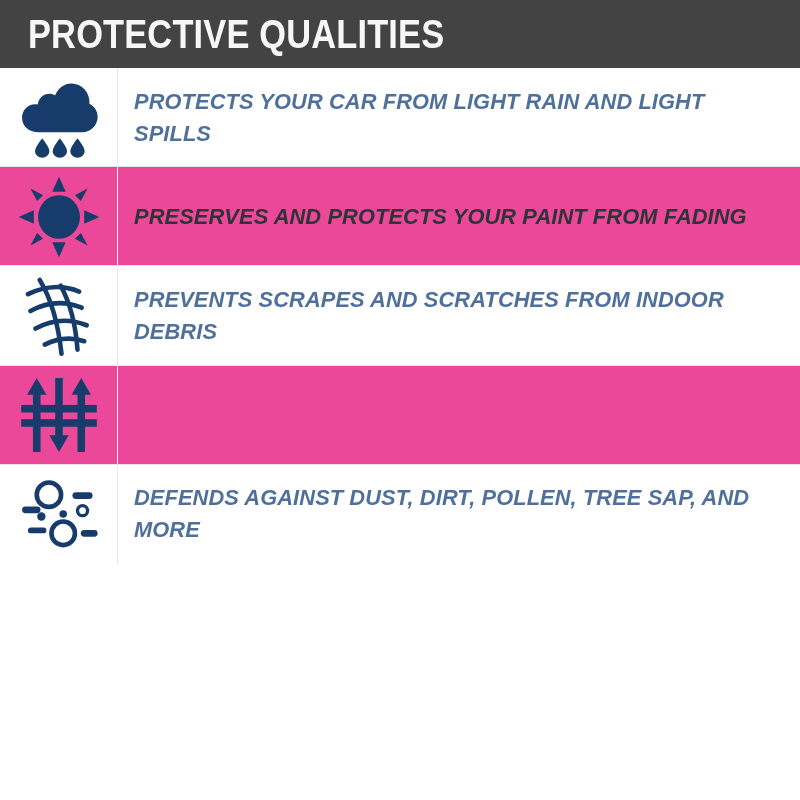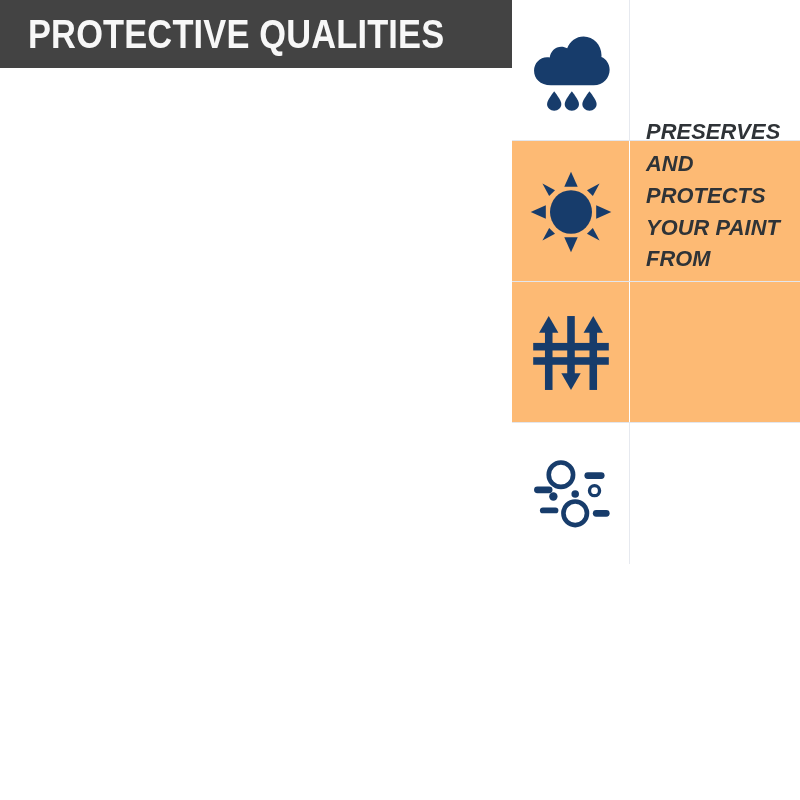--- a/index.html
+++ b/index.html
@@ -10,21 +10,21 @@
   body {
     width: 800px;
     height: 800px;
     font-family: "Liberation Sans", sans-serif;
     overflow: hidden;
   }
   #infographic {
     width: 800px;
     height: 564px;
     display: flex;
-    flex-direction: row;
+    flex-direction: column;
     background: #ffffff;
     position: relative;
   }
 
   
   .header-bar {
     height: 68px;
     background: #434343;
     display: flex;
     align-items: center;
@@ -50,21 +50,21 @@
     flex-direction: column;
   }
   .feature-row {
     flex: 1 1 0;
     display: flex;
     align-items: stretch;
     position: relative;
     min-height: 0;
   }
   .feature-row.bg-white { background: #ffffff; }
-  .feature-row.bg-tint  { background: #fdba74; }
+  .feature-row.bg-tint  { background: #ec4899; }
 
   .feature-row::after {
     content: "";
     position: absolute;
     left: 0; right: 0; bottom: 0;
     height: 1px;
     background: #e3e6ec;
   }
   .feature-row:last-child::after { display: none; }
 
@@ -134,20 +134,23 @@
                      C91.9 35.7 96 41.6 96 48.5 C96 58 88.6 67 77 67 Z"></path>
             <path d="M30 74 C30 74 21.5 84.5 21.5 89.2 C21.5 93.8 25.3 97.2 30 97.2
                      C34.7 97.2 38.5 93.8 38.5 89.2 C38.5 84.5 30 74 30 74 Z"></path>
             <path d="M51 74 C51 74 42.5 84.5 42.5 89.2 C42.5 93.8 46.3 97.2 51 97.2
                      C55.7 97.2 59.5 93.8 59.5 89.2 C59.5 84.5 51 74 51 74 Z"></path>
             <path d="M72 74 C72 74 63.5 84.5 63.5 89.2 C63.5 93.8 67.3 97.2 72 97.2
                      C76.7 97.2 80.5 93.8 80.5 89.2 C80.5 84.5 72 74 72 74 Z"></path>
           </g>
         </svg>
       </div>
+      <div class="text-cell">
+        <div class="feature-text text-blue">PROTECTS YOUR CAR FROM LIGHT RAIN AND LIGHT SPILLS</div>
+      </div>
     </div>
 
     <div class="feature-row bg-tint">
       <div class="icon-cell">
         <svg viewBox="0 0 100 100" aria-hidden="true">
           <g fill="#173c6b">
             <ellipse cx="50" cy="50" rx="25" ry="26"></ellipse>
             <polygon points="50,2 58,20 42,20"></polygon>
             <polygon points="50,98 58,80 42,80"></polygon>
             <polygon points="2,50 20,42 20,58"></polygon>
@@ -157,20 +160,37 @@
             <polygon points="16,84 24,69 31,76"></polygon>
             <polygon points="84,84 69,76 76,69"></polygon>
           </g>
         </svg>
       </div>
       <div class="text-cell">
         <div class="feature-text text-dark">PRESERVES AND PROTECTS YOUR PAINT FROM FADING</div>
       </div>
     </div>
 
+    <div class="feature-row bg-white">
+      <div class="icon-cell">
+        <svg viewBox="0 0 100 100" aria-hidden="true">
+          <g stroke="#173c6b" stroke-width="5.5" fill="none" stroke-linecap="round">
+            <path d="M27 7 C41 30 49 58 53 95"></path>
+            <path d="M52 14 C64 36 70 62 72 90"></path>
+            <path d="M13 24 C33 14 55 13 74 21"></path>
+            <path d="M16 44 C36 33 57 32 77 40"></path>
+            <path d="M22 65 C42 54 63 53 83 61"></path>
+            <path d="M33 84 C49 76 65 75 80 80"></path>
+          </g>
+        </svg>
+      </div>
+      <div class="text-cell">
+        <div class="feature-text text-blue">PREVENTS SCRAPES AND SCRATCHES FROM INDOOR DEBRIS</div>
+      </div>
+    </div>
 
     <div class="feature-row bg-tint">
       <div class="icon-cell">
         <svg viewBox="0 0 100 100" aria-hidden="true">
           <g fill="#173c6b">
 
             <rect x="19" y="22" width="9" height="72"></rect>
             <polygon points="23.5,6 35,26 12,26"></polygon>
 
             <rect x="45.5" y="6" width="9" height="72"></rect>
@@ -195,17 +215,20 @@
             <circle cx="78" cy="46" r="6" fill="none" stroke="#173c6b" stroke-width="4"></circle>
             <circle cx="55" cy="50" r="4.5"></circle>
             <circle cx="29" cy="53" r="5"></circle>
             <rect x="66" y="24" width="24" height="8" rx="4"></rect>
             <rect x="6" y="41" width="22" height="8" rx="4"></rect>
             <rect x="13" y="66" width="22" height="7" rx="3.5"></rect>
             <rect x="76" y="69" width="20" height="8" rx="4"></rect>
           </g>
         </svg>
       </div>
+      <div class="text-cell">
+        <div class="feature-text text-blue">DEFENDS AGAINST DUST, DIRT, POLLEN, TREE SAP, AND MORE</div>
+      </div>
     </div>
 
 
   </div>
 </div>
 
 </body></html>

